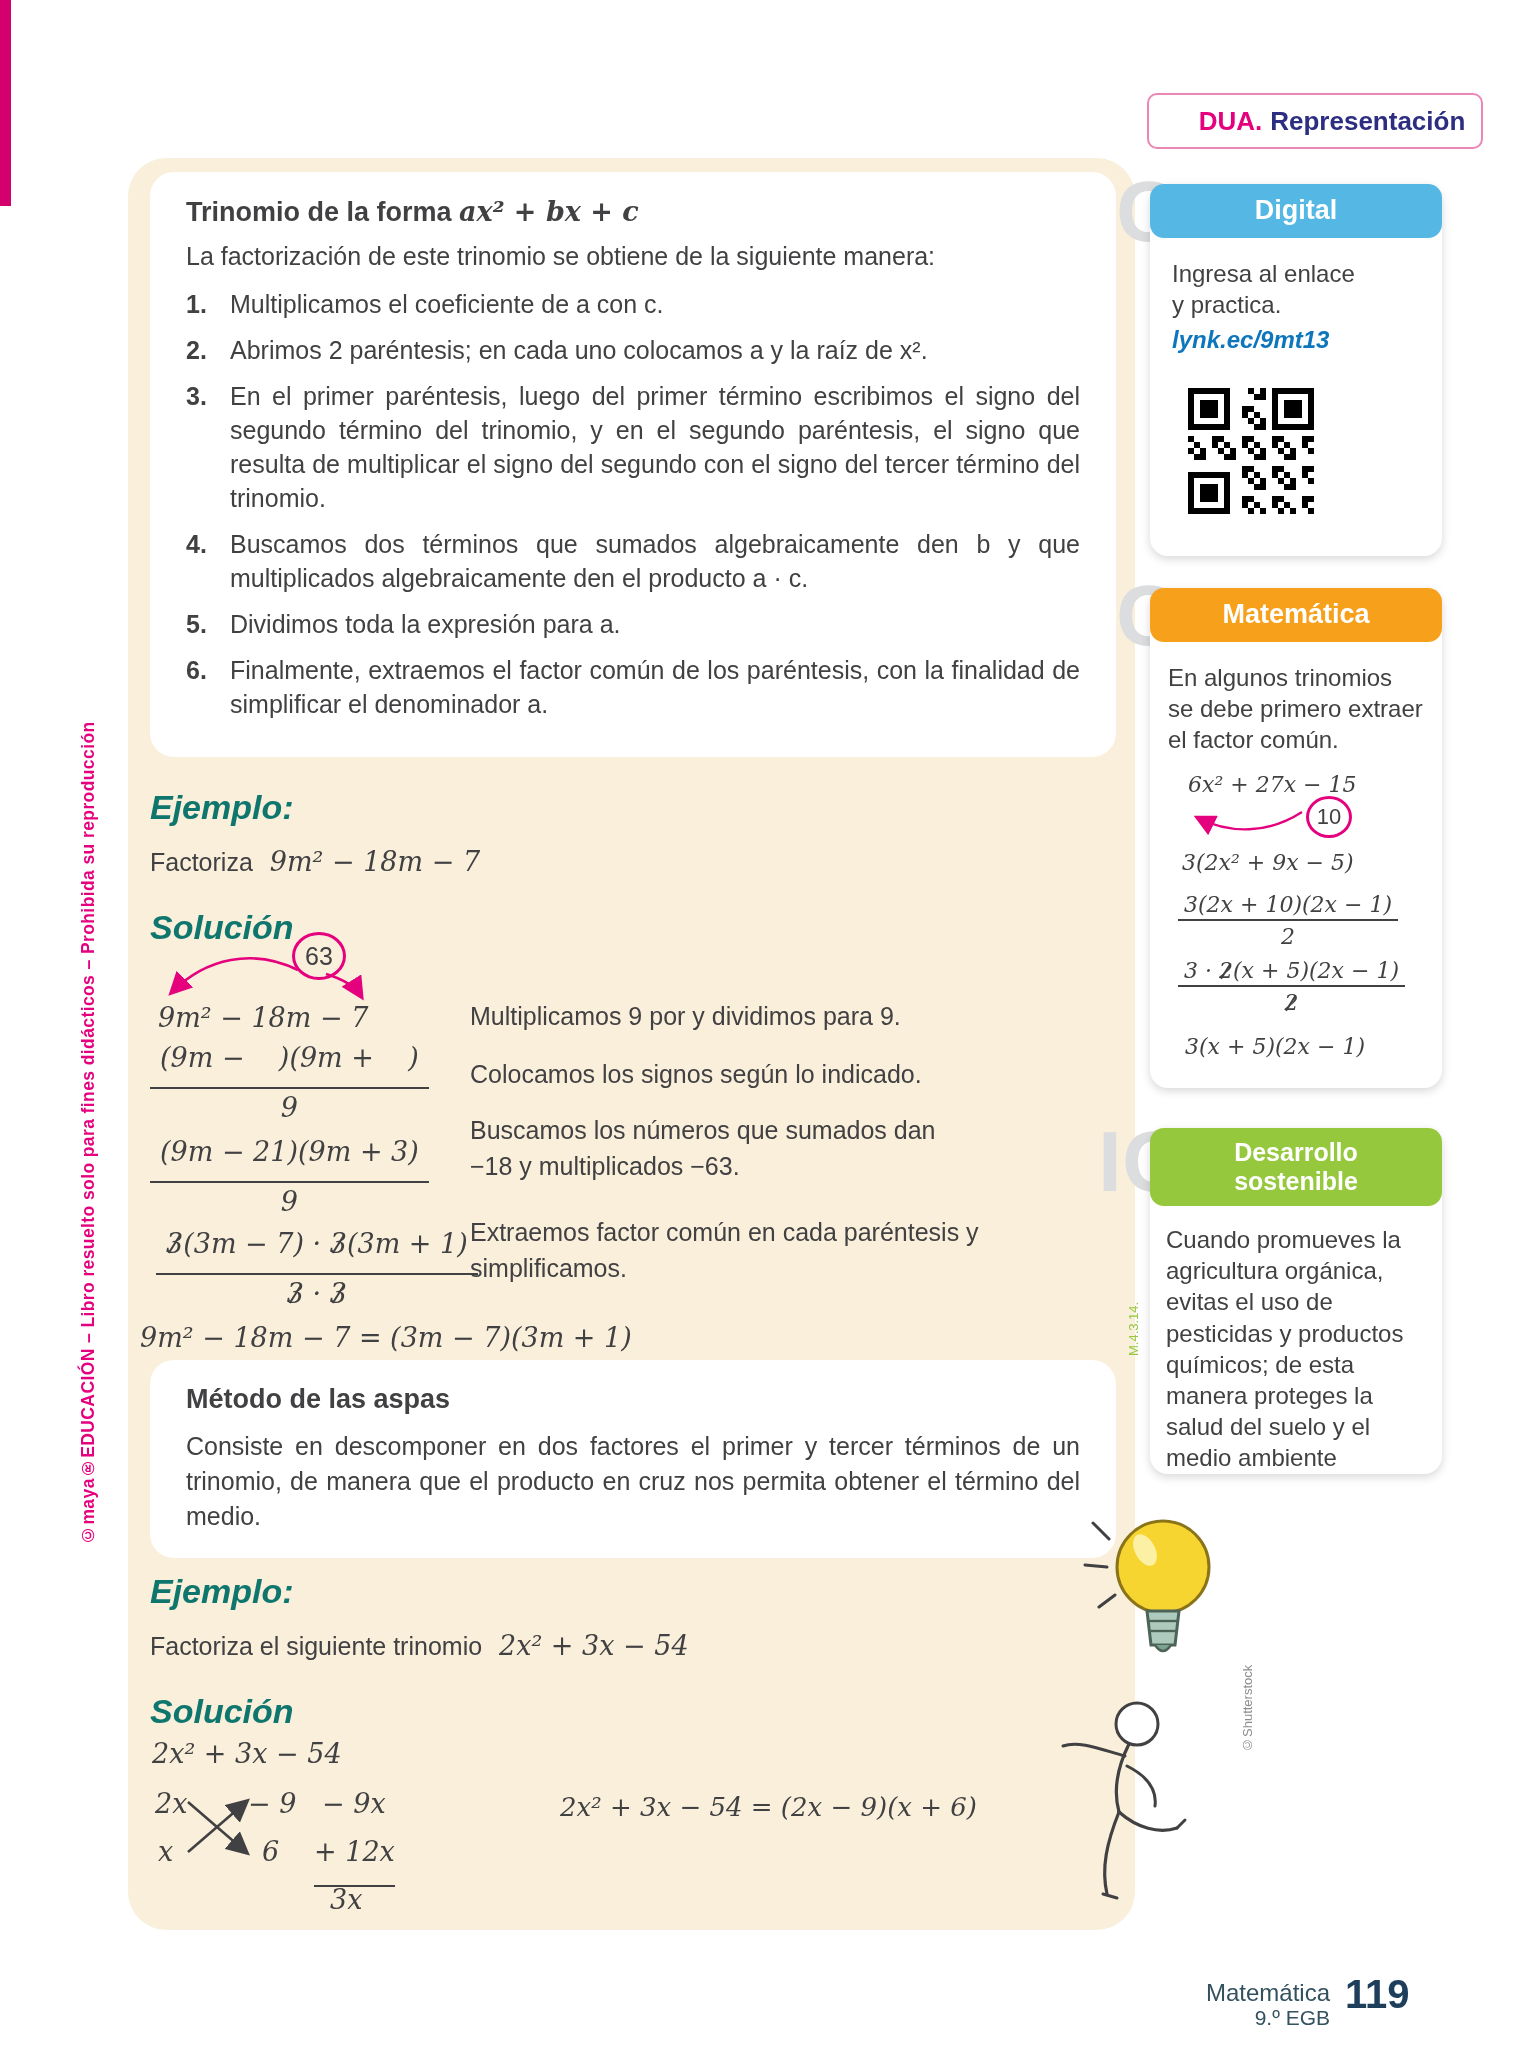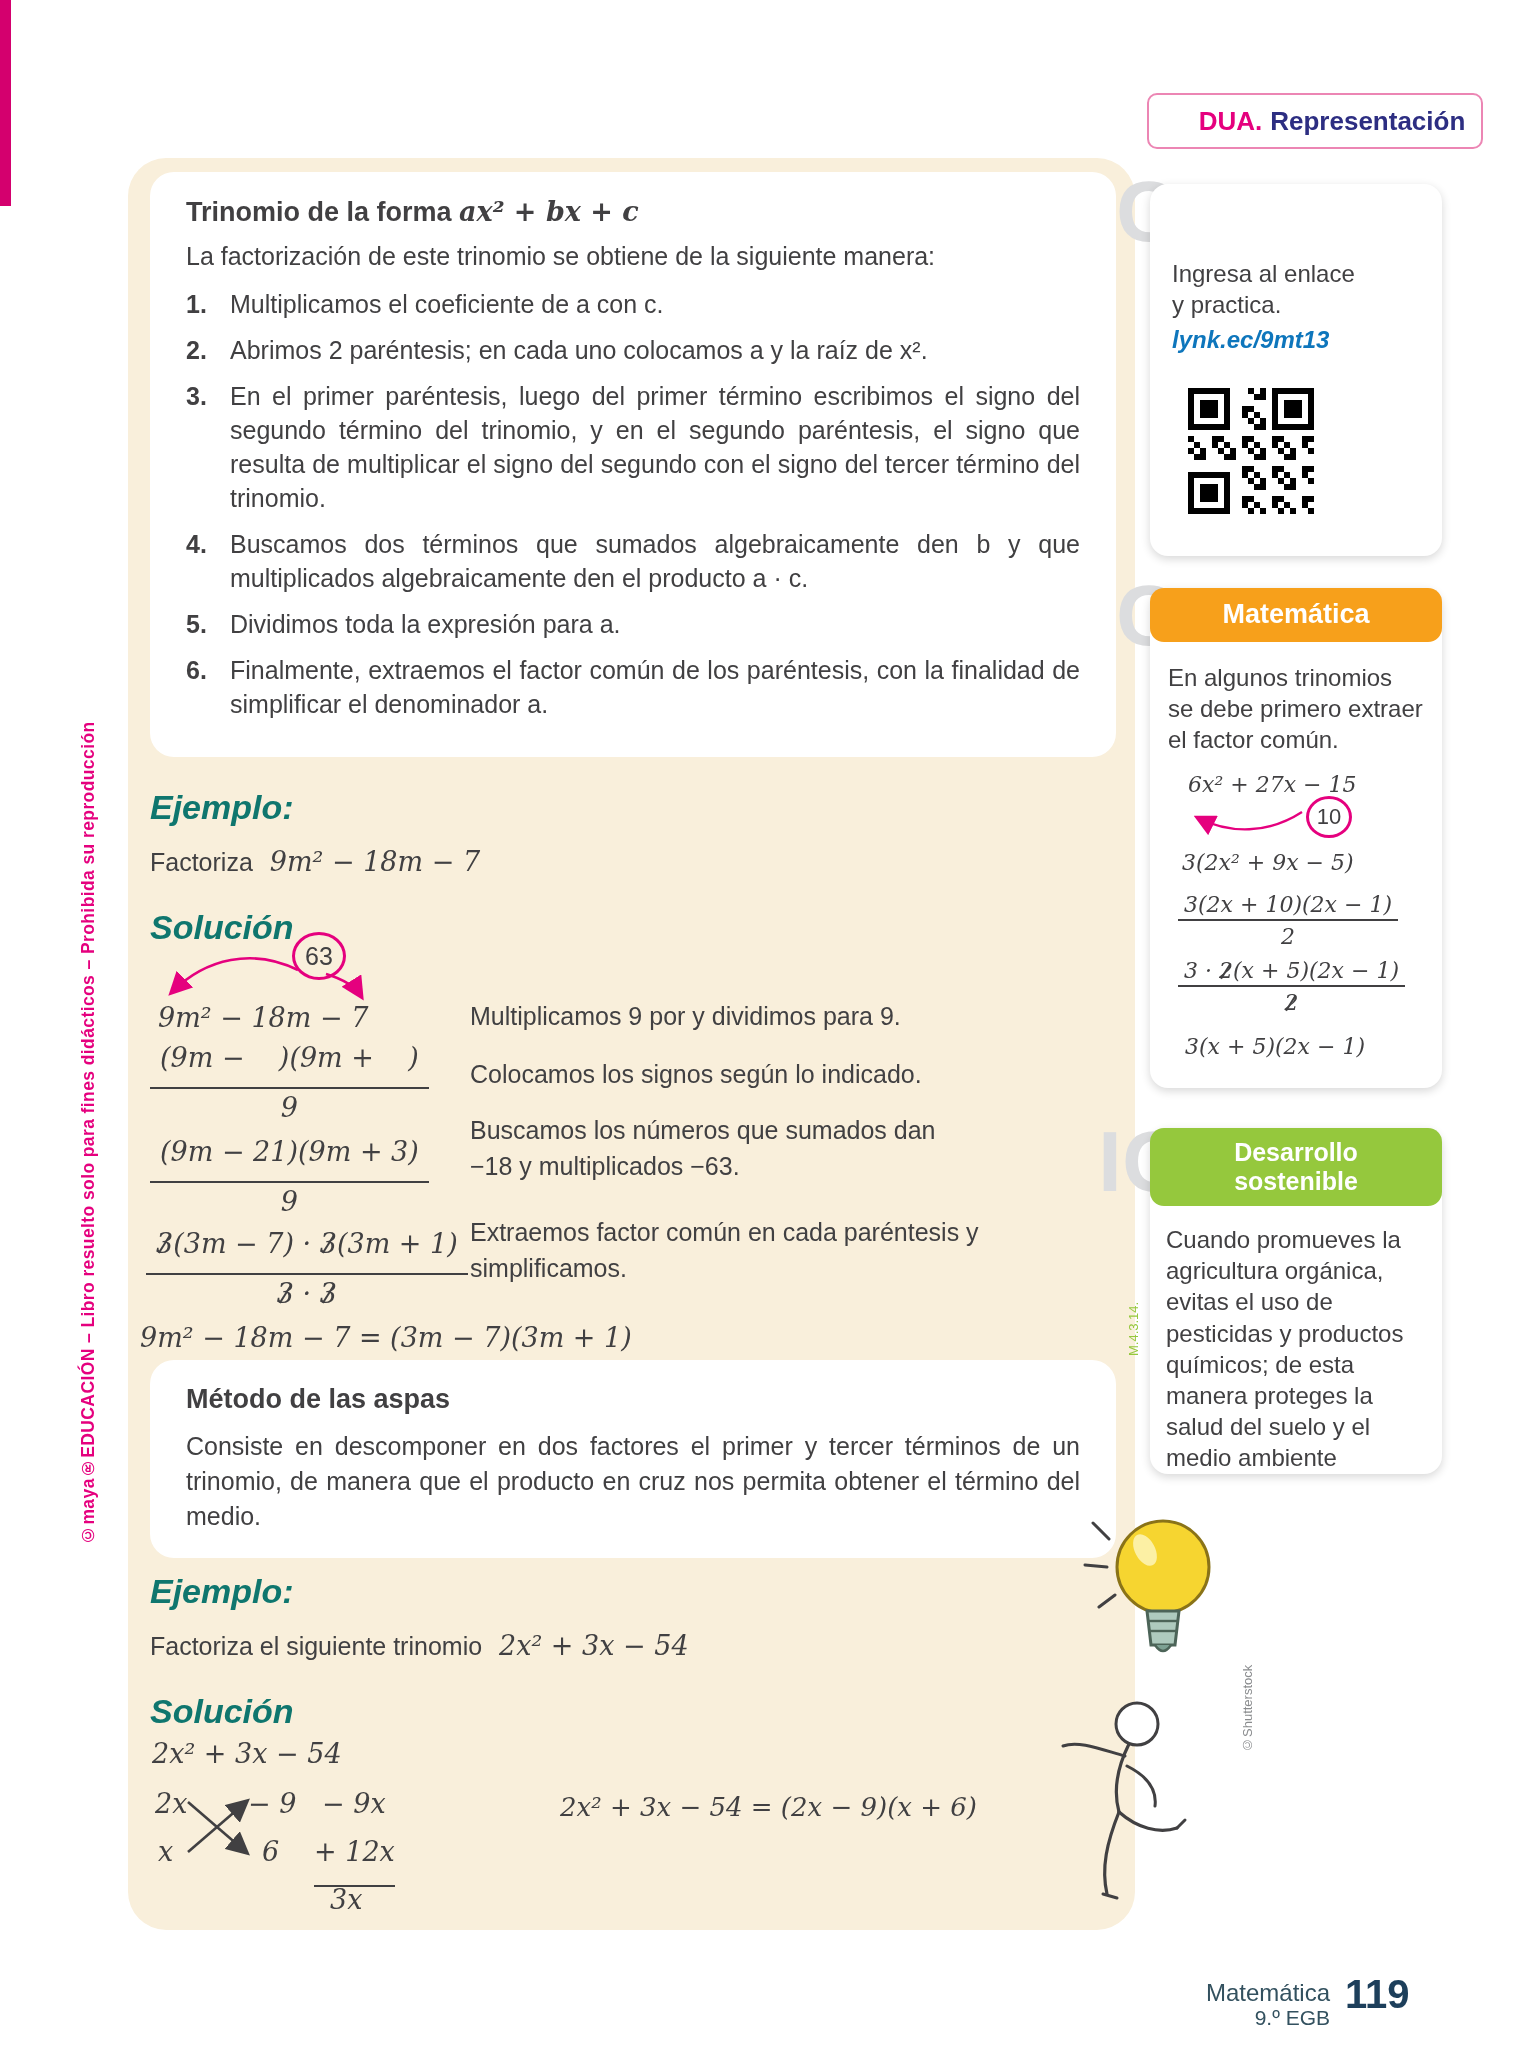--- a/index.html
+++ b/index.html
@@ -154,21 +154,21 @@
   <div class="frac" style="left:150px;top:1042px">
     <span class="num">(9m −&nbsp;&nbsp;&nbsp;&nbsp;)(9m +&nbsp;&nbsp;&nbsp;&nbsp;)</span>
     <span class="den">9</span>
   </div>
 
   <div class="frac" style="left:150px;top:1136px">
     <span class="num">(9m − 21)(9m + 3)</span>
     <span class="den">9</span>
   </div>
 
-  <div class="frac" style="left:146px;top:1228px">
+  <div class="frac" style="left:156px;top:1228px">
     <span class="num"><span class="struck">3</span><span>(3m − 7) · </span><span class="struck">3</span><span>(3m + 1)</span></span>
     <span class="den"><span class="struck">3</span><span> · </span><span class="struck">3</span></span>
   </div>
 
   <div class="math-line" style="left:140px;top:1322px">9m² − 18m − 7 = (3m − 7)(3m + 1)</div>
 
   <p class="annot" style="left:470px;top:998px;width:640px">Multiplicamos 9 por y dividimos para 9.</p>
   <p class="annot" style="left:470px;top:1056px;width:640px">Colocamos los signos según lo indicado.</p>
   <p class="annot" style="left:470px;top:1112px;width:470px">Buscamos los números que sumados dan −18 y multiplicados −63.</p>
   <p class="annot" style="left:470px;top:1214px;width:530px">Extraemos factor común en cada paréntesis y simplificamos.</p>
@@ -197,20 +197,23 @@
 
   <svg class="abs" style="left:182px;top:1794px" width="78" height="70">
     <line x1="6" y1="8" x2="64" y2="58" stroke="#414042" stroke-width="2.6" marker-end="url(#arrowDark)"></line>
     <line x1="6" y1="58" x2="64" y2="8" stroke="#414042" stroke-width="2.6" marker-end="url(#arrowDark)"></line>
   </svg>
 
   <div class="math-line" style="left:560px;top:1792px;font-size:26px">2x² + 3x − 54 = (2x − 9)(x + 6)</div>
 
   <div class="tab-glyph" style="left:1116px;top:168px">C</div>
   <div class="side-card" style="left:1150px;top:184px;width:292px;height:372px"></div>
+  <div class="side-header" style="left:1150px;top:184px;width:292px;height:54px;background:#55b7e4">
+    <span>Digital</span>
+  </div>
   <div class="side-text" style="left:1172px;top:258px;width:250px">
     <div>Ingresa al enlace</div>
     <div>y practica.</div>
     <div class="link" style="margin-top:4px">lynk.ec/9mt13</div>
   </div>
   <div class="qr"><svg xmlns="http://www.w3.org/2000/svg" width="126" height="126" viewBox="0 0 126 126">
         <rect width="100%" height="100%" fill="#ffffff"></rect>
         <rect x="0" y="0" width="42" height="42" fill="#000"></rect>
         <rect x="6" y="6" width="30" height="30" fill="#fff"></rect>
         <rect x="12" y="12" width="18" height="18" fill="#000"></rect>

